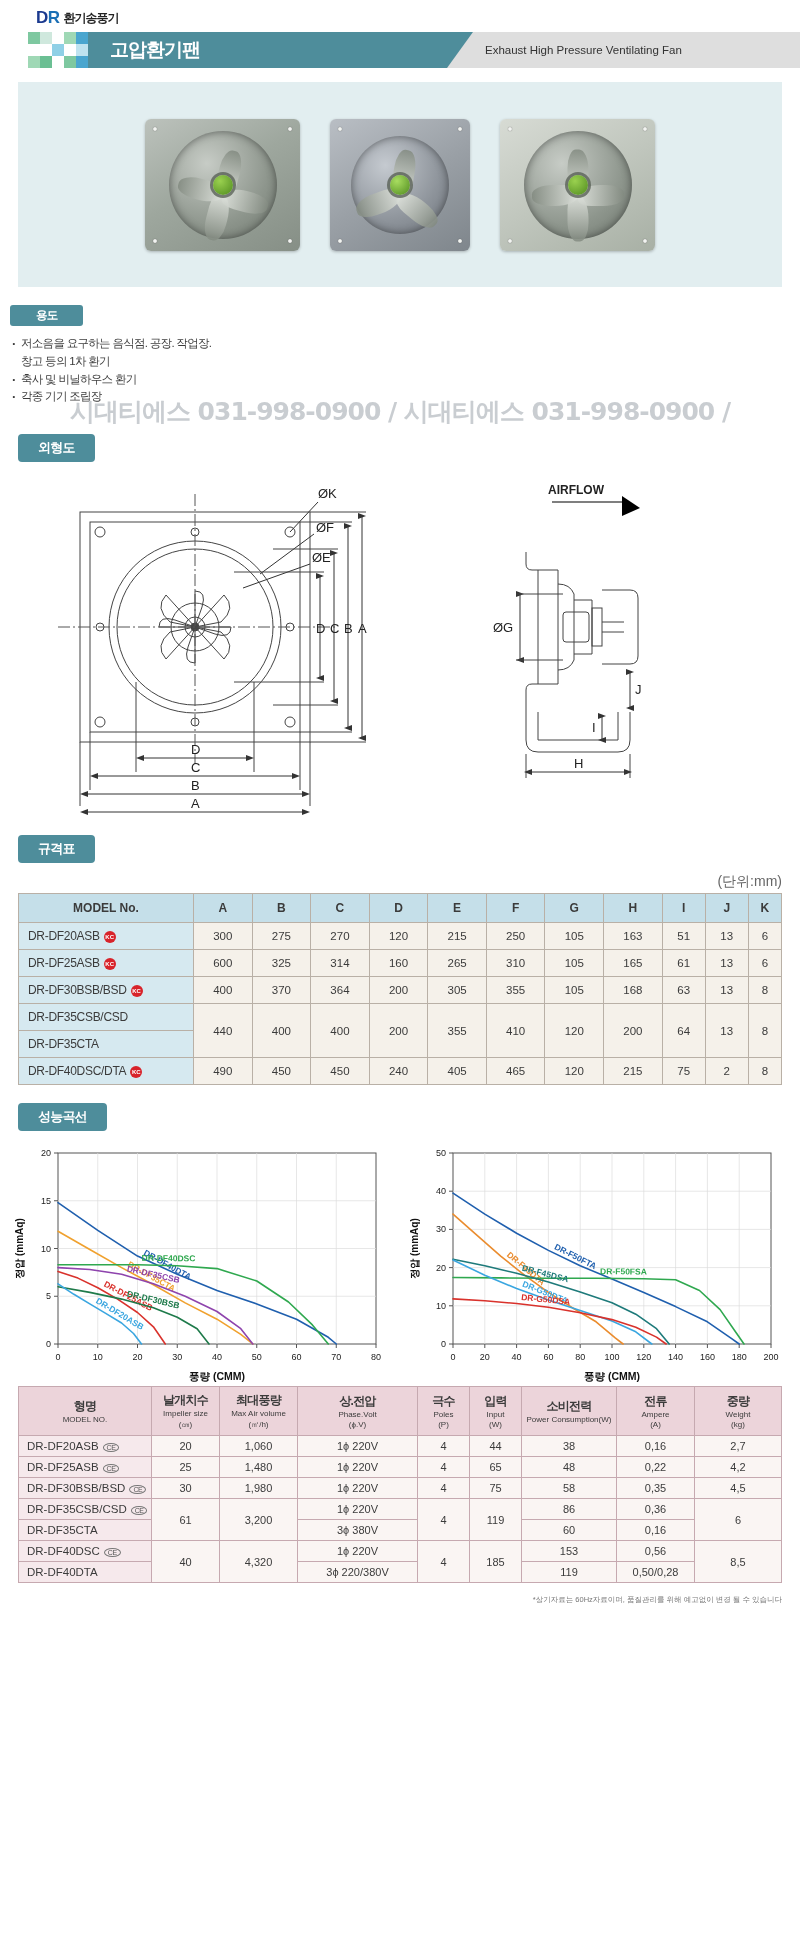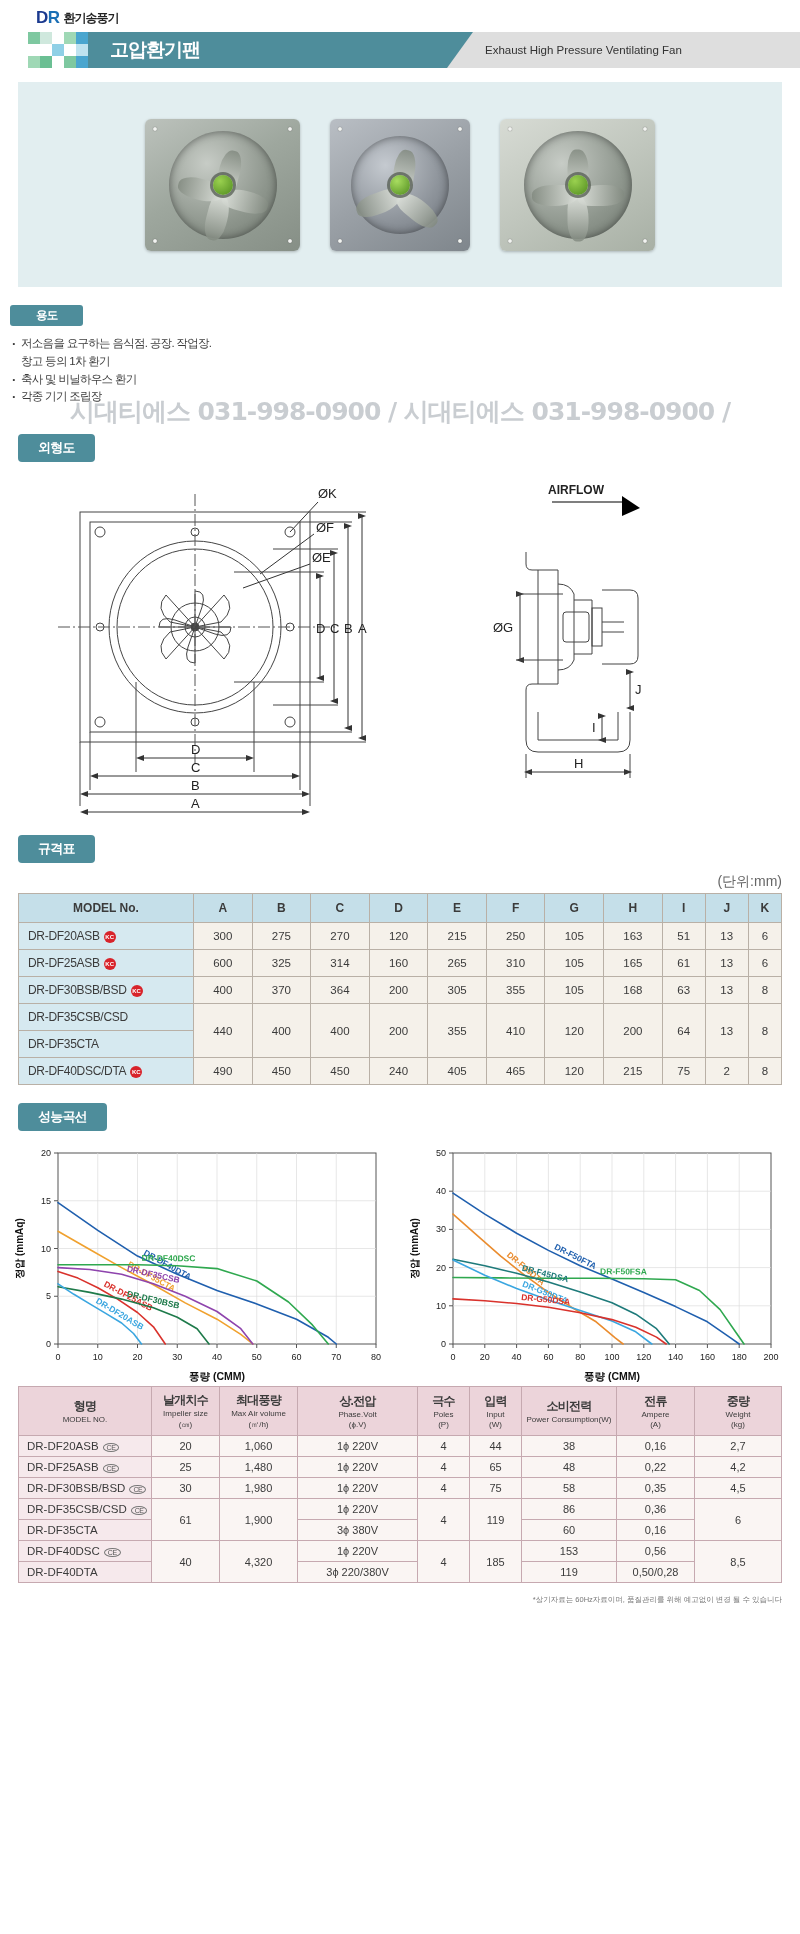--- a/index.html
+++ b/index.html
@@ -710,21 +710,21 @@
           <td>1ϕ 220V</td>
           <td>4</td>
           <td>75</td>
           <td>58</td>
           <td>0,35</td>
           <td>4,5</td>
         </tr>
         <tr>
           <td class="model2">DR-DF35CSB/CSD<span class="ce">CE</span></td>
           <td rowspan="2">61</td>
-          <td rowspan="2">1,900</td>
+          <td rowspan="2">3,200</td>
           <td>1ϕ 220V</td>
           <td rowspan="2">4</td>
           <td rowspan="2">119</td>
           <td>86</td>
           <td>0,36</td>
           <td rowspan="2">6</td>
         </tr>
         <tr>
           <td class="model2">DR-DF35CTA</td>
           <td>3ϕ 380V</td>

